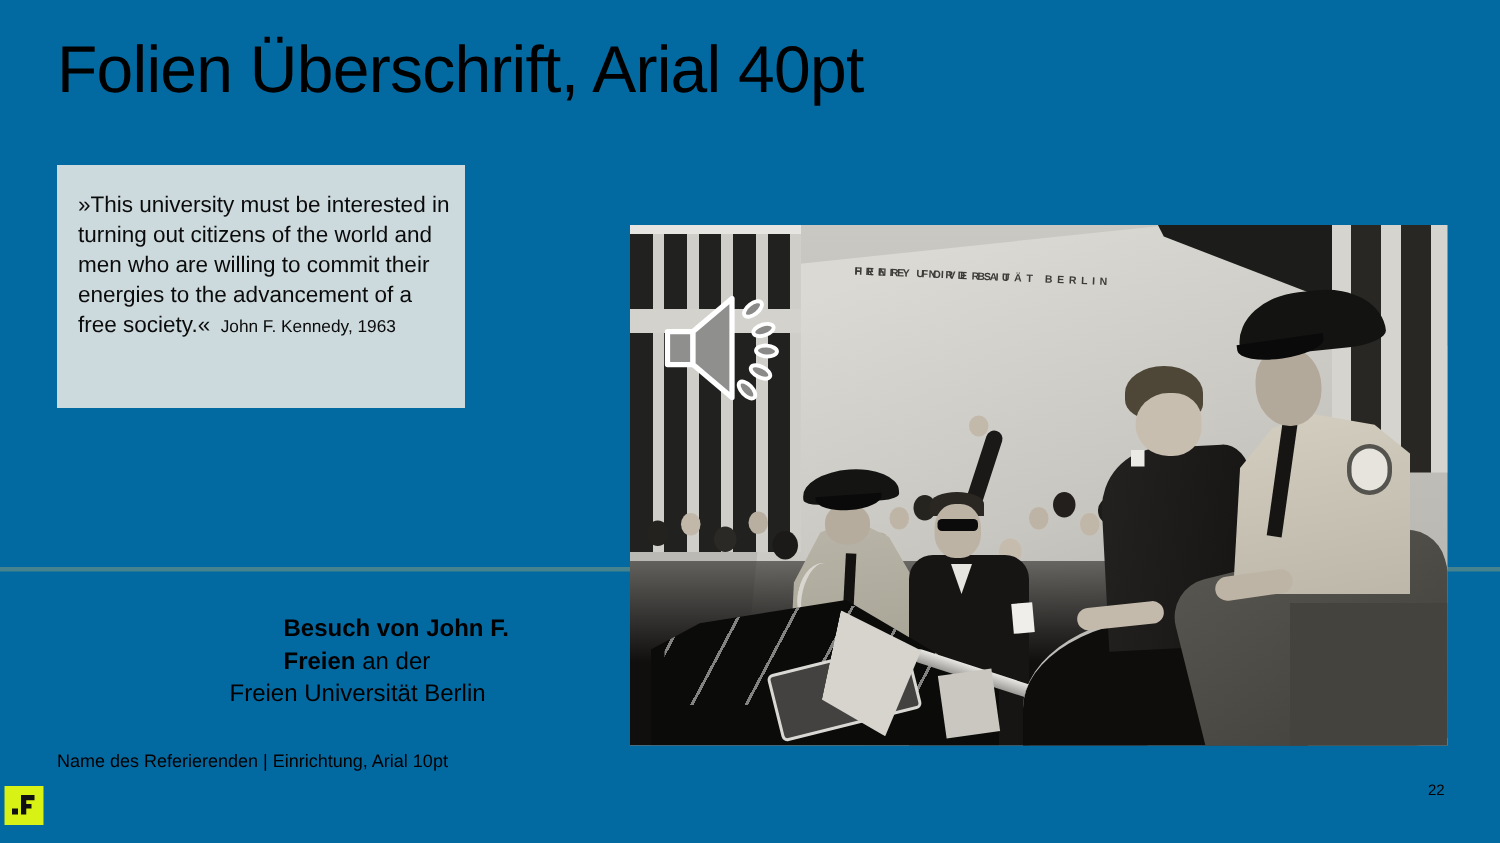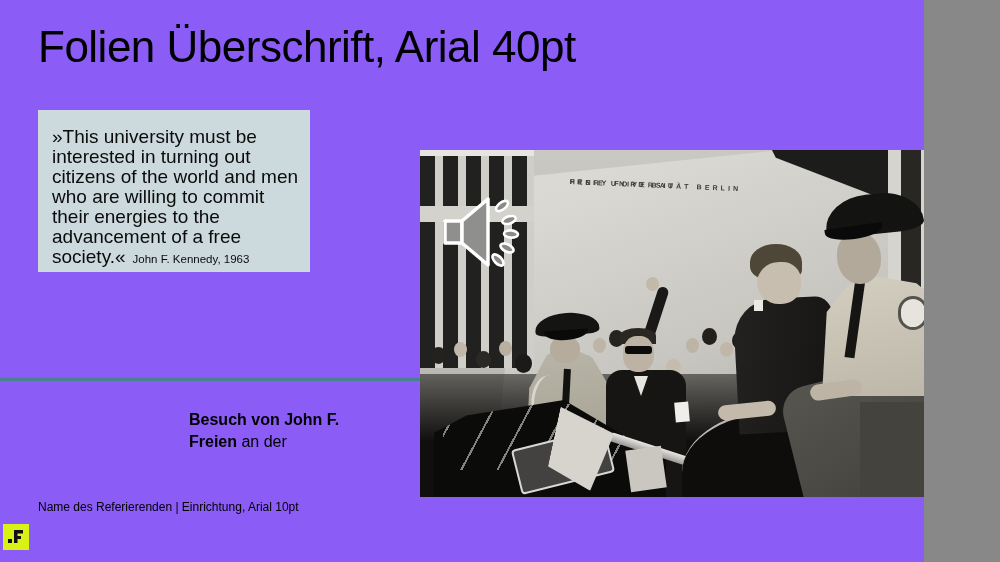--- a/index.html
+++ b/index.html
@@ -1,22 +1,22 @@
 <!DOCTYPE html>
 <html><head>
 <meta charset="utf-8">
 <style>
   * { margin:0; padding:0; box-sizing:border-box; }
   body { background:#888; font-family:"Liberation Sans", sans-serif; }
-  .slide { position:relative; width:924px; height:562px; background:#8b5cf6; overflow:hidden; }
+  .slide { position:relative; width:1000px; height:562px; background:#0369a1; overflow:hidden; }
 
   .title { position:absolute; left:38px; top:22px; font-size:44px; color:#000; letter-spacing:-0.5px; white-space:nowrap; }
 
   .quote-box { position:absolute; left:38px; top:110px; width:272px; height:162px; background:#ccd9dd; padding:17px 10px 10px 14px; }
-  .quote-text { font-size:19px; line-height:20px; color:#0b0b0b; }
+  .quote-text { font-size:15px; line-height:20px; color:#0b0b0b; }
   .quote-attr { font-size:11.5px; color:#0b0b0b; margin-left:7px; }
 
   .divider { position:absolute; left:0; top:378px; width:1000px; height:3px; background:#46838e; }
 
   
   .photo { position:absolute; left:420px; top:150px; width:545px; height:347px; overflow:hidden;
            background:linear-gradient(180deg,#c9c8c3,#b2b0aa); }
   .photo * { position:absolute; }
 
   .ph-wall { left:80px; top:0; width:400px; height:268px;
@@ -197,20 +197,21 @@
         <ellipse cx="69" cy="58" rx="7" ry="3.6" transform="rotate(26 69 58)"></ellipse>
         <ellipse cx="60" cy="70" rx="7" ry="3.6" transform="rotate(46 60 70)"></ellipse>
       </g>
     </svg>
   </div>
 
 
   <div class="caption">
     <b>Besuch von John F.</b><br>
     <b>Freien</b><span> an der</span><br>
+    <span>Freien Universität Berlin</span>
   </div>
 
   <div class="footer-logo">
     <svg width="26" height="26" viewBox="0 0 26 26">
       <rect x="11" y="6" width="3.5" height="13" fill="#111"></rect>
       <rect x="11" y="6" width="9" height="3.5" fill="#111"></rect>
       <rect x="11" y="12" width="7" height="3" fill="#111"></rect>
       <rect x="5" y="15" width="4" height="4" fill="#111"></rect>
     </svg>
   </div>

